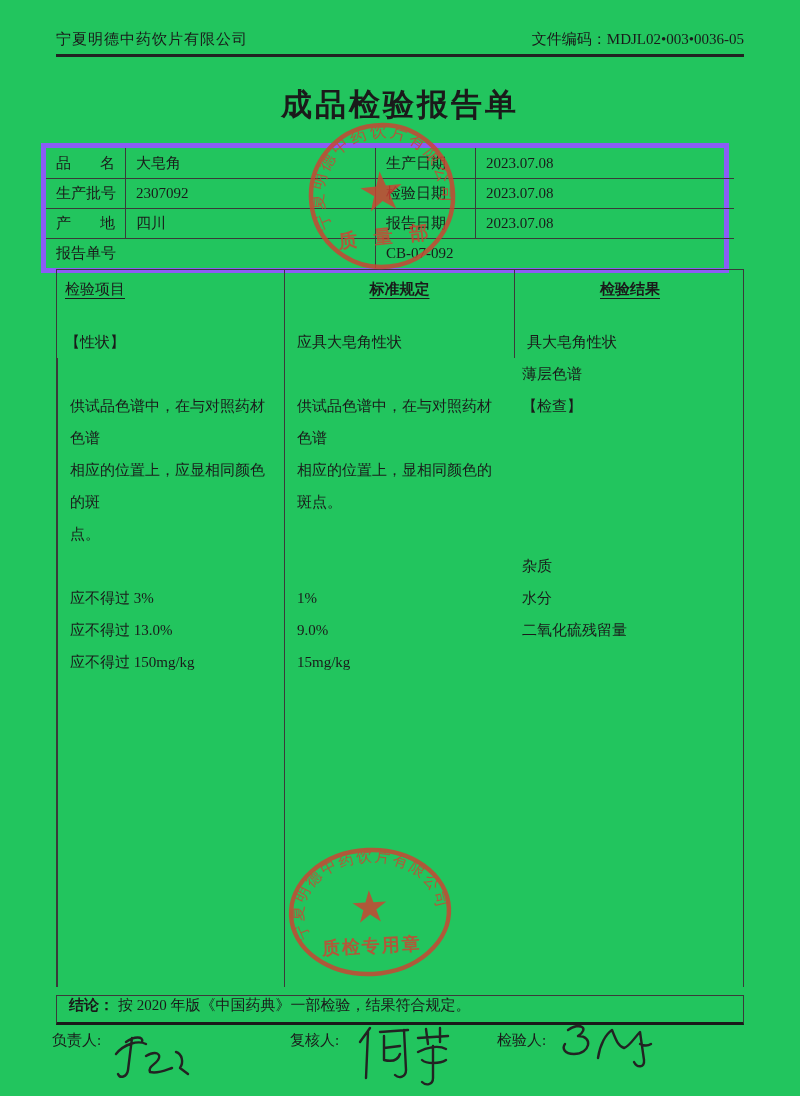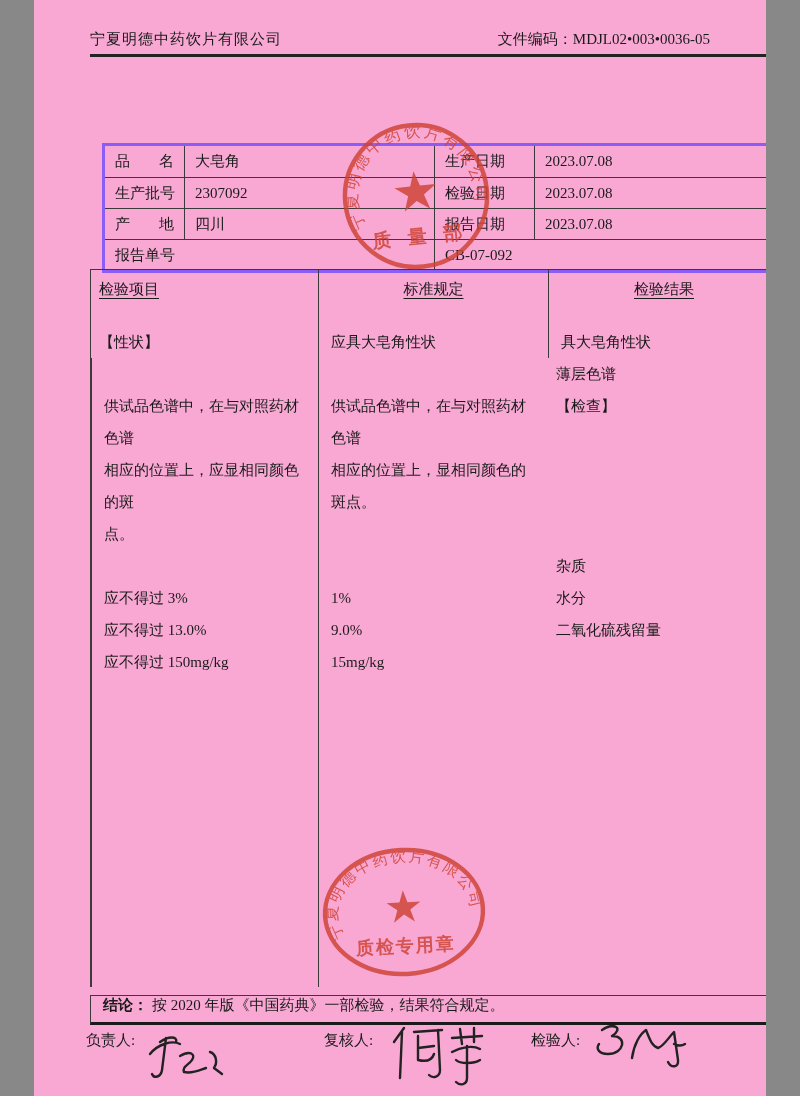--- a/index.html
+++ b/index.html
@@ -1,35 +1,35 @@
 <!DOCTYPE html>
 <html><head>
 <meta charset="utf-8">
 <style>
   html,body{margin:0;padding:0;background:#888;}
   .page{
-    position:relative;width:732px;height:1096px;margin:0 auto;
-    background:#f9a8d4;overflow:hidden;
+    position:relative;width:800px;height:1096px;margin:0 auto;
+    background:#22c55e;overflow:hidden;
     font-family:"Liberation Serif","DejaVu Serif",serif;
     color:#1a1a1a;font-size:15px;
   }
   
   .hdr-company{position:absolute;left:56px;top:30px;font-size:15px;letter-spacing:1px;}
   .hdr-code{position:absolute;right:56px;top:30px;font-size:15px;}
   .hdr-rule{position:absolute;left:56px;top:54px;width:688px;height:3px;background:#222;}
   .doc-title{
     position:absolute;left:0;top:84px;width:800px;text-align:center;
     font-size:31px;font-weight:bold;letter-spacing:3px;
   }
   
   .info-table{
-    position:absolute;left:68px;top:143px;width:688px;height:130px;
+    position:absolute;left:41px;top:143px;width:688px;height:130px;
     display:grid;grid-template-columns:79px 250px 100px 259px;
     grid-template-rows:repeat(4,1fr);
-    border:3px solid #8b5cf6;box-sizing:border-box;
+    border:5px solid #8b5cf6;box-sizing:border-box;
   }
   .info-table .cell{
     display:flex;align-items:center;box-sizing:border-box;
     padding:0 10px;border-top:1px solid #3a3a3a;border-left:1px solid #3a3a3a;
     overflow:hidden;white-space:nowrap;
   }
   .info-table .r0{border-top:none;}
   .info-table .cfirst{border-left:none;}
   .info-table .span2a{grid-column:1 / 3;}
   .info-table .span2b{grid-column:3 / 5;}
@@ -41,21 +41,21 @@
     grid-template-rows:44px auto auto auto auto auto auto auto 1fr;
     border:1px solid #3a3a3a;border-bottom:none;box-sizing:border-box;
   }
   .spec-table .scell{
     box-sizing:border-box;border-left:1px solid #3a3a3a;
     line-height:32px;padding:0 12px;white-space:pre-line;
   }
   .spec-table .sc0{border-left:none;padding:0 8px;}
   .spec-table .shead{padding-top:6px;line-height:26px;}
   .spec-table .shead span{text-decoration:underline;text-underline-offset:4px;}
-  .spec-table .shc{text-align:center;}
+  .spec-table .shc{text-align:center;font-weight:bold;}
   .spec-table .row1{padding-top:12px;}
   
   .conclusion{
     position:absolute;left:56px;top:995px;width:688px;height:30px;
     border:1px solid #3a3a3a;border-bottom:3px solid #1a1a1a;
     box-sizing:border-box;display:flex;align-items:flex-start;padding:0 12px;
     font-size:15px;
   }
   .conclusion b{font-weight:bold;margin-right:4px;}
   
@@ -67,20 +67,21 @@
   .stamp text{fill:#cf4232;font-family:"Liberation Serif","DejaVu Serif",serif;}
 </style>
 </head>
 <body>
 
 <div class="page">
 
   <div class="hdr-company">宁夏明德中药饮片有限公司</div>
   <div class="hdr-code">文件编码：MDJL02•003•0036-05</div>
   <div class="hdr-rule"></div>
+  <div class="doc-title">成品检验报告单</div>
 
   <div class="info-table">
     <div class="cell r0 cfirst">
         <span class="jlabel">品　名</span>
       </div>
     <div class="cell r0">大皂角</div>
     <div class="cell r0">生产日期</div>
     <div class="cell r0">2023.07.08</div>
 
     <div class="cell cfirst">

